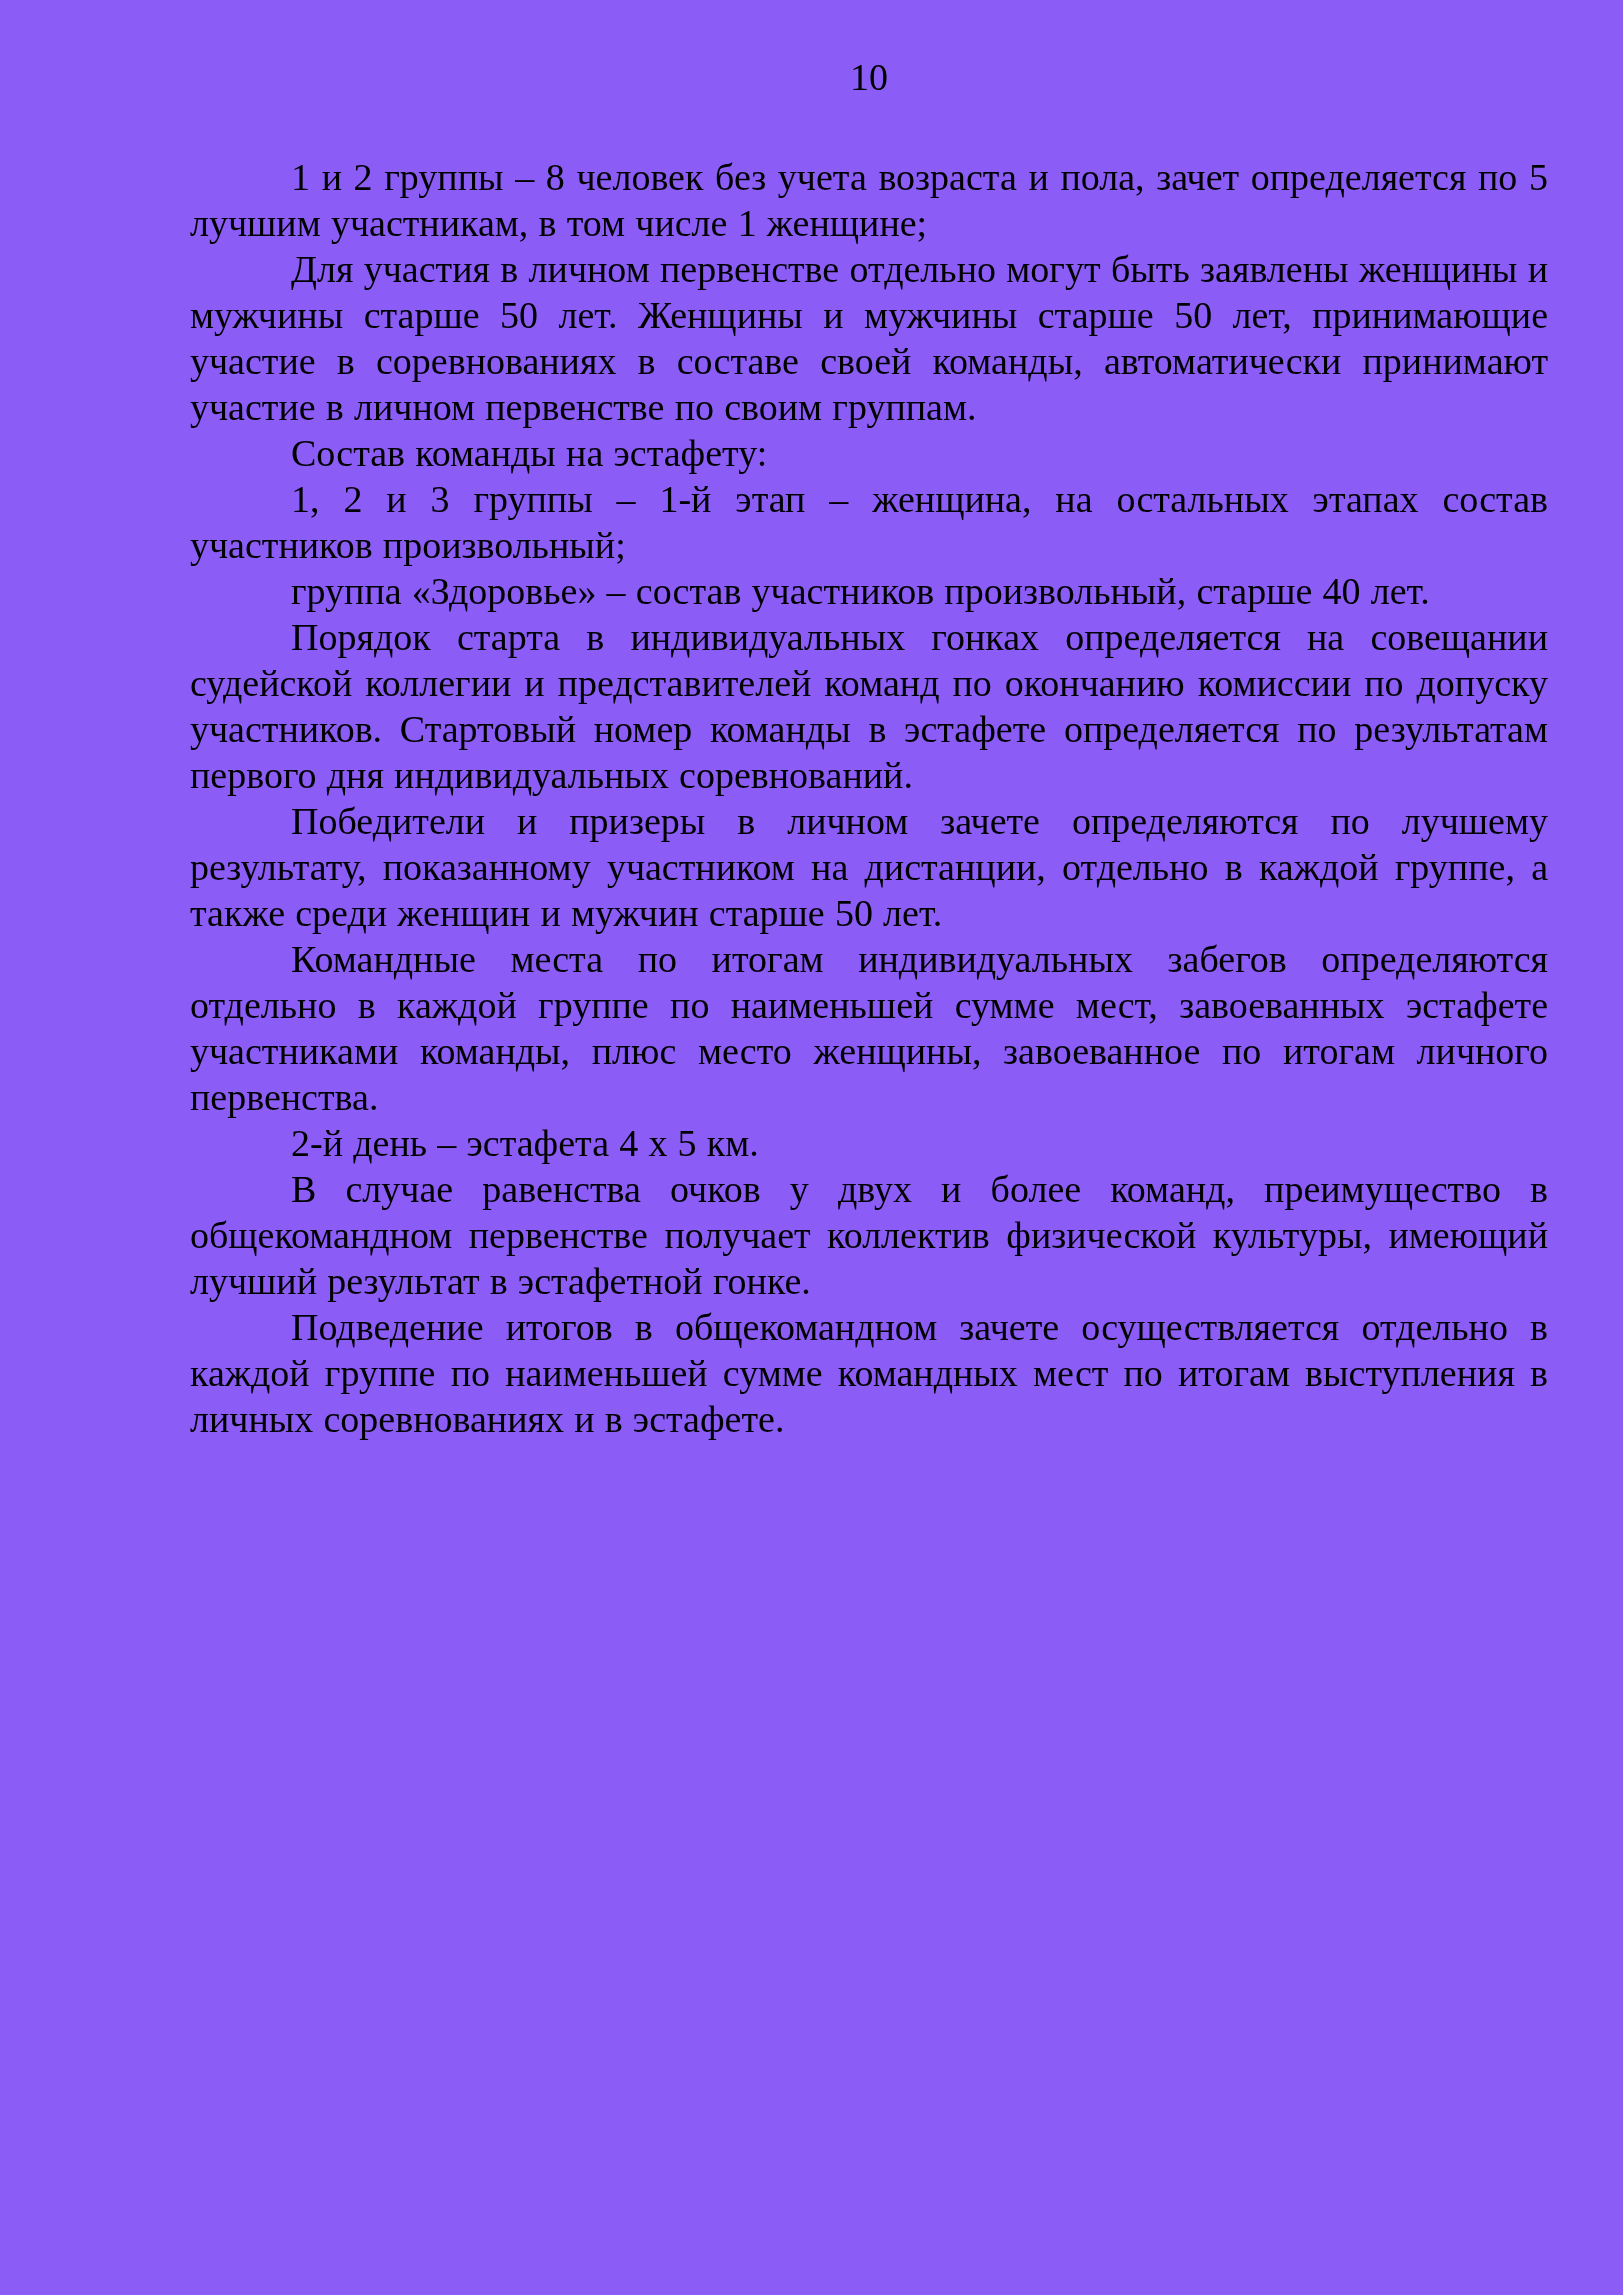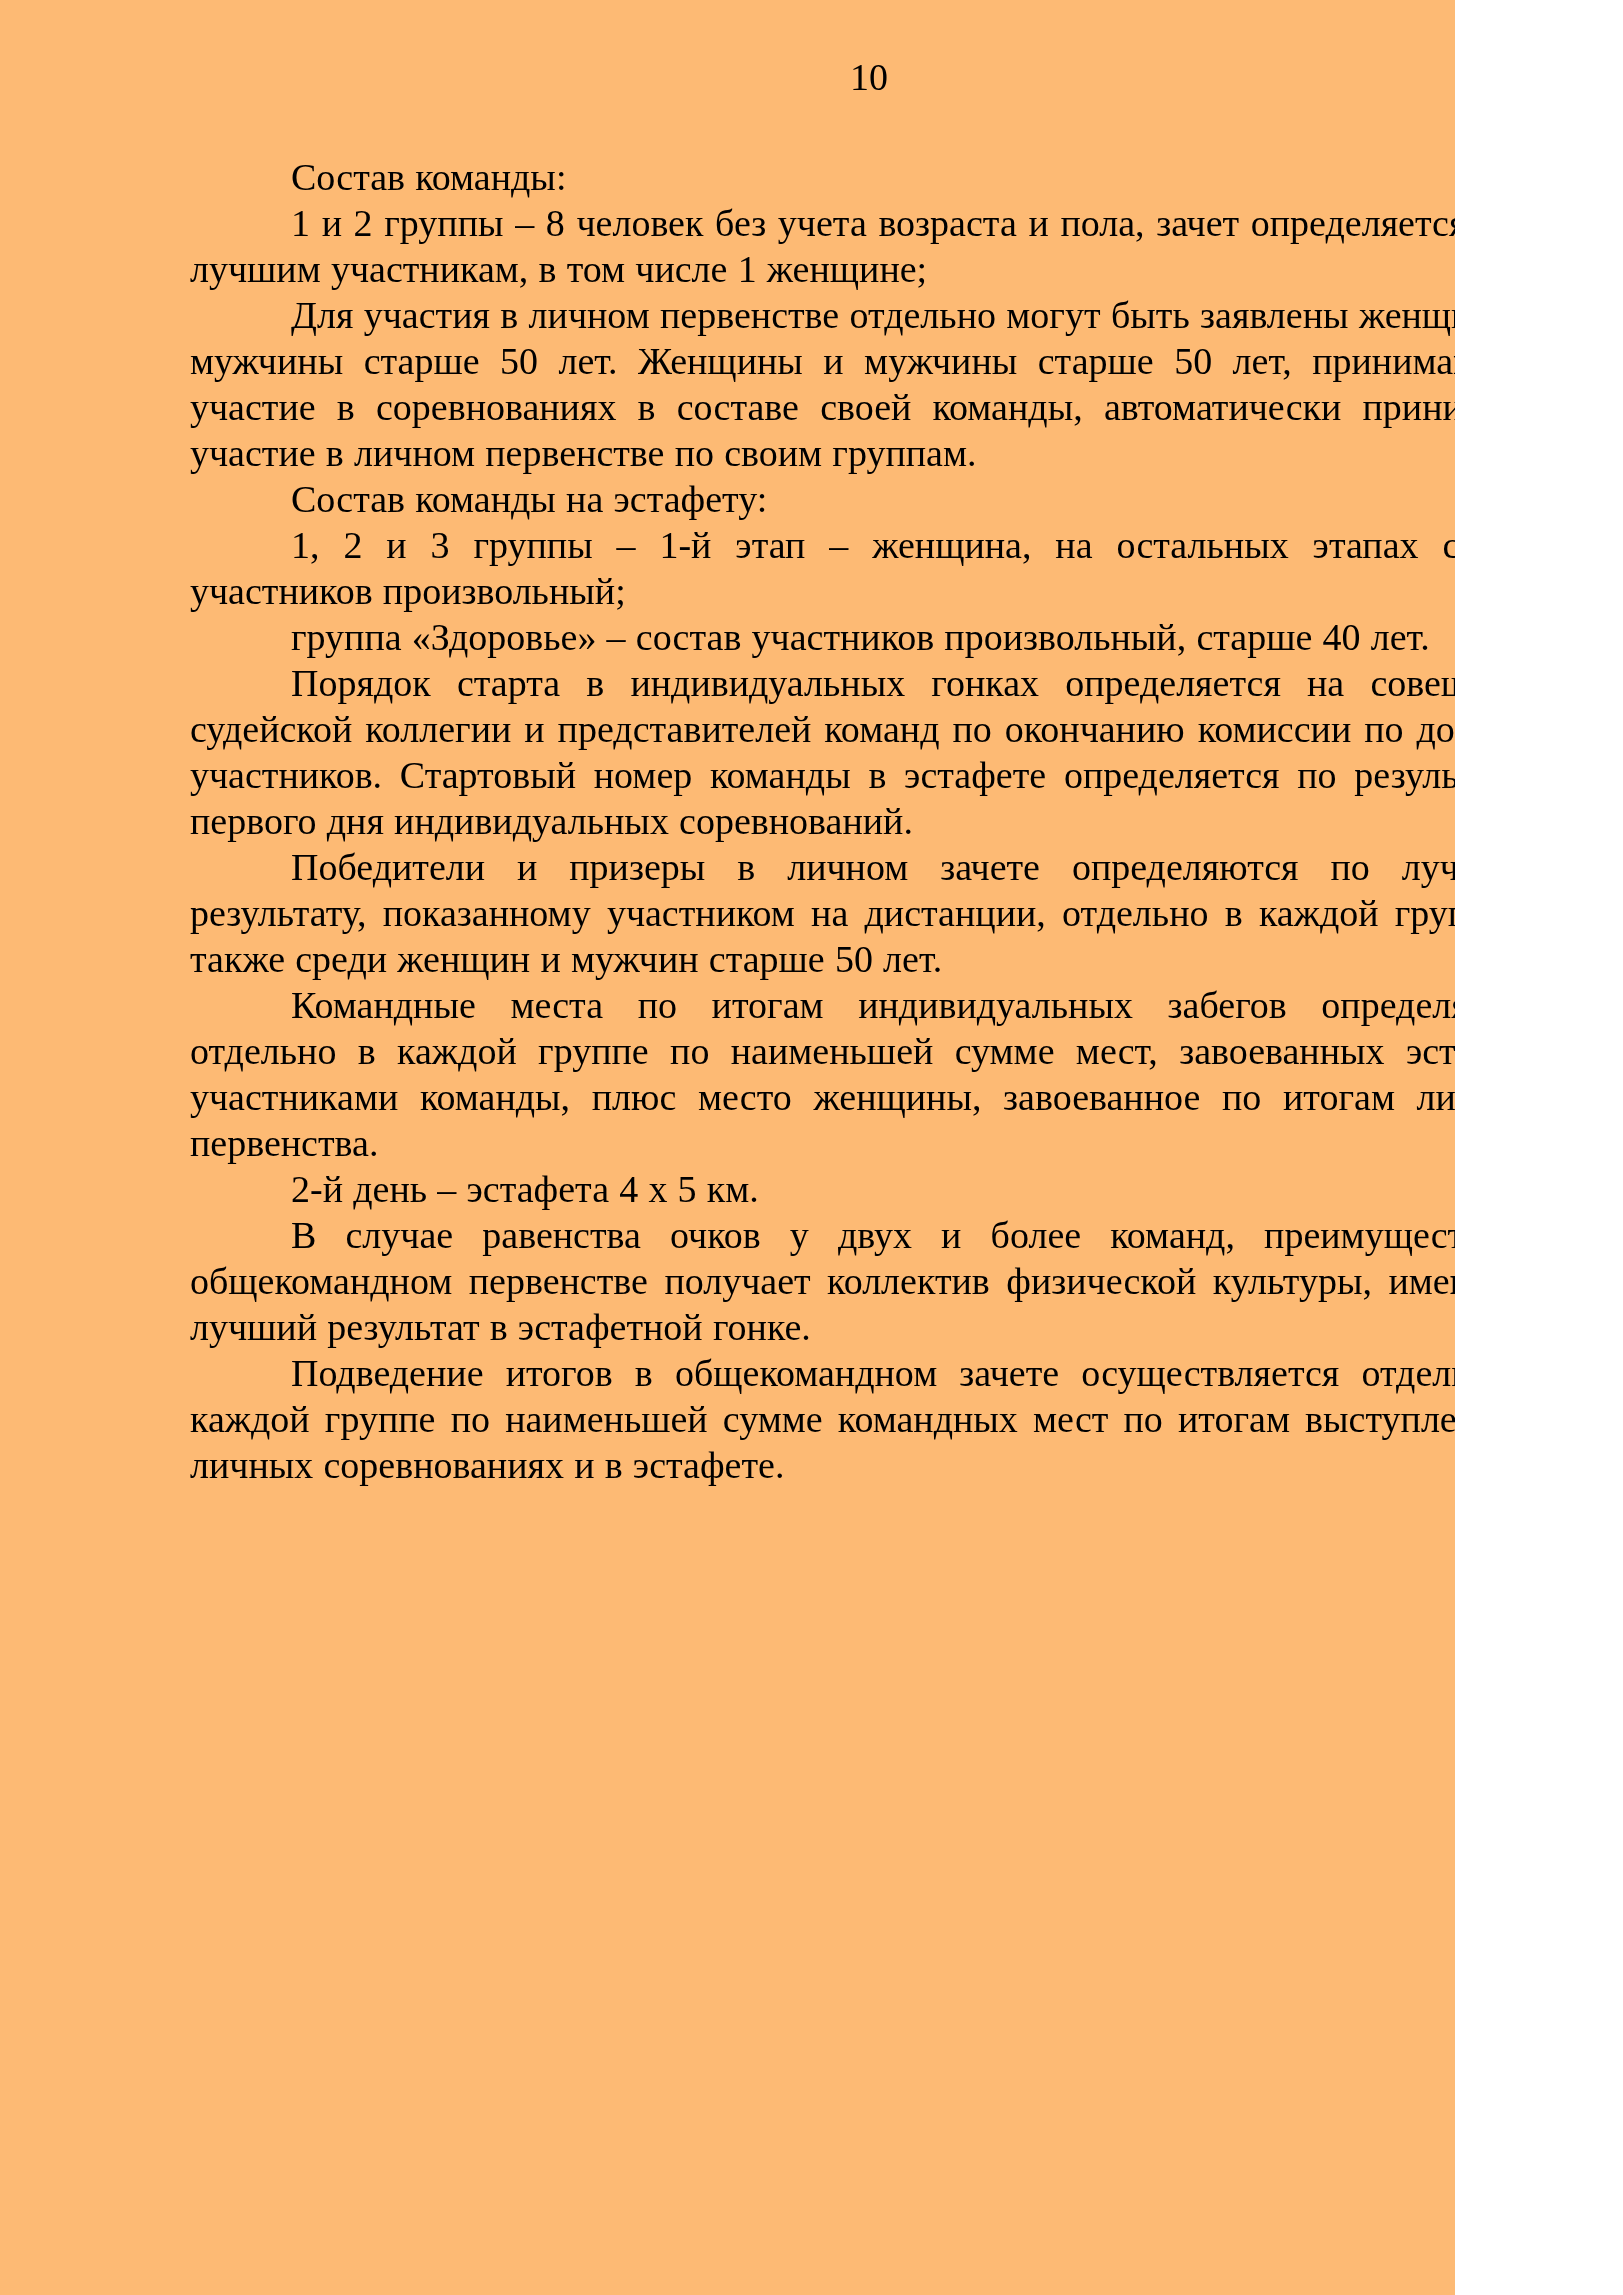--- a/index.html
+++ b/index.html
@@ -2,23 +2,23 @@
 <html style="font-size:10.5px"><head>
 <meta charset="utf-8">
 <style>
   html, body {
     margin: 0;
     padding: 0;
     background: #ffffff;
   }
   .page {
     position: relative;
-    width: 1455px;
+    width: 1623px;
     height: 2295px;
-    background: #fdba74;
+    background: #8b5cf6;
     color: #000000;
     font-family: "Liberation Serif", "DejaVu Serif", serif;
     overflow: hidden;
   }
   .page-number {
     position: absolute;
     top: 54px;
     left: 190px;
     width: 1358px;
     text-align: center;
@@ -40,21 +40,20 @@
     text-indent: 101px;
     word-spacing: 0.7px;
   }
 </style>
 </head>
 <body>
 
 <div class="page">
   <div class="page-number">10</div>
   <div class="content">
-    <p>Состав команды:</p>
     <p>1 и 2 группы – 8 человек без учета возраста и пола, зачет определяется по 5 лучшим участникам, в том числе 1 женщине;</p>
     <p>Для участия в личном первенстве отдельно могут быть заявлены женщины и мужчины старше 50 лет. Женщины и мужчины старше 50 лет, принимающие участие в соревнованиях в составе своей команды, автоматически принимают участие в личном первенстве по своим группам.</p>
     <p>Состав команды на эстафету:</p>
     <p>1, 2 и 3 группы – 1-й этап – женщина, на остальных этапах состав участников произвольный;</p>
     <p>группа «Здоровье» – состав участников произвольный, старше 40 лет.</p>
     <p>Порядок старта в индивидуальных гонках определяется на совещании судейской коллегии и представителей команд по окончанию комиссии по допуску участников. Стартовый номер команды в эстафете определяется по результатам первого дня индивидуальных соревнований.</p>
     <p>Победители и призеры в личном зачете определяются по лучшему результату, показанному участником на дистанции, отдельно в каждой группе, а также среди женщин и мужчин старше 50 лет.</p>
     <p>Командные места по итогам индивидуальных забегов определяются отдельно в каждой группе по наименьшей сумме мест, завоеванных эстафете участниками команды, плюс место женщины, завоеванное по итогам личного первенства.</p>
     <p>2-й день – эстафета 4 х 5 км.</p>
     <p>В случае равенства очков у двух и более команд, преимущество в общекомандном первенстве получает коллектив физической культуры, имеющий лучший результат в эстафетной гонке.</p>

